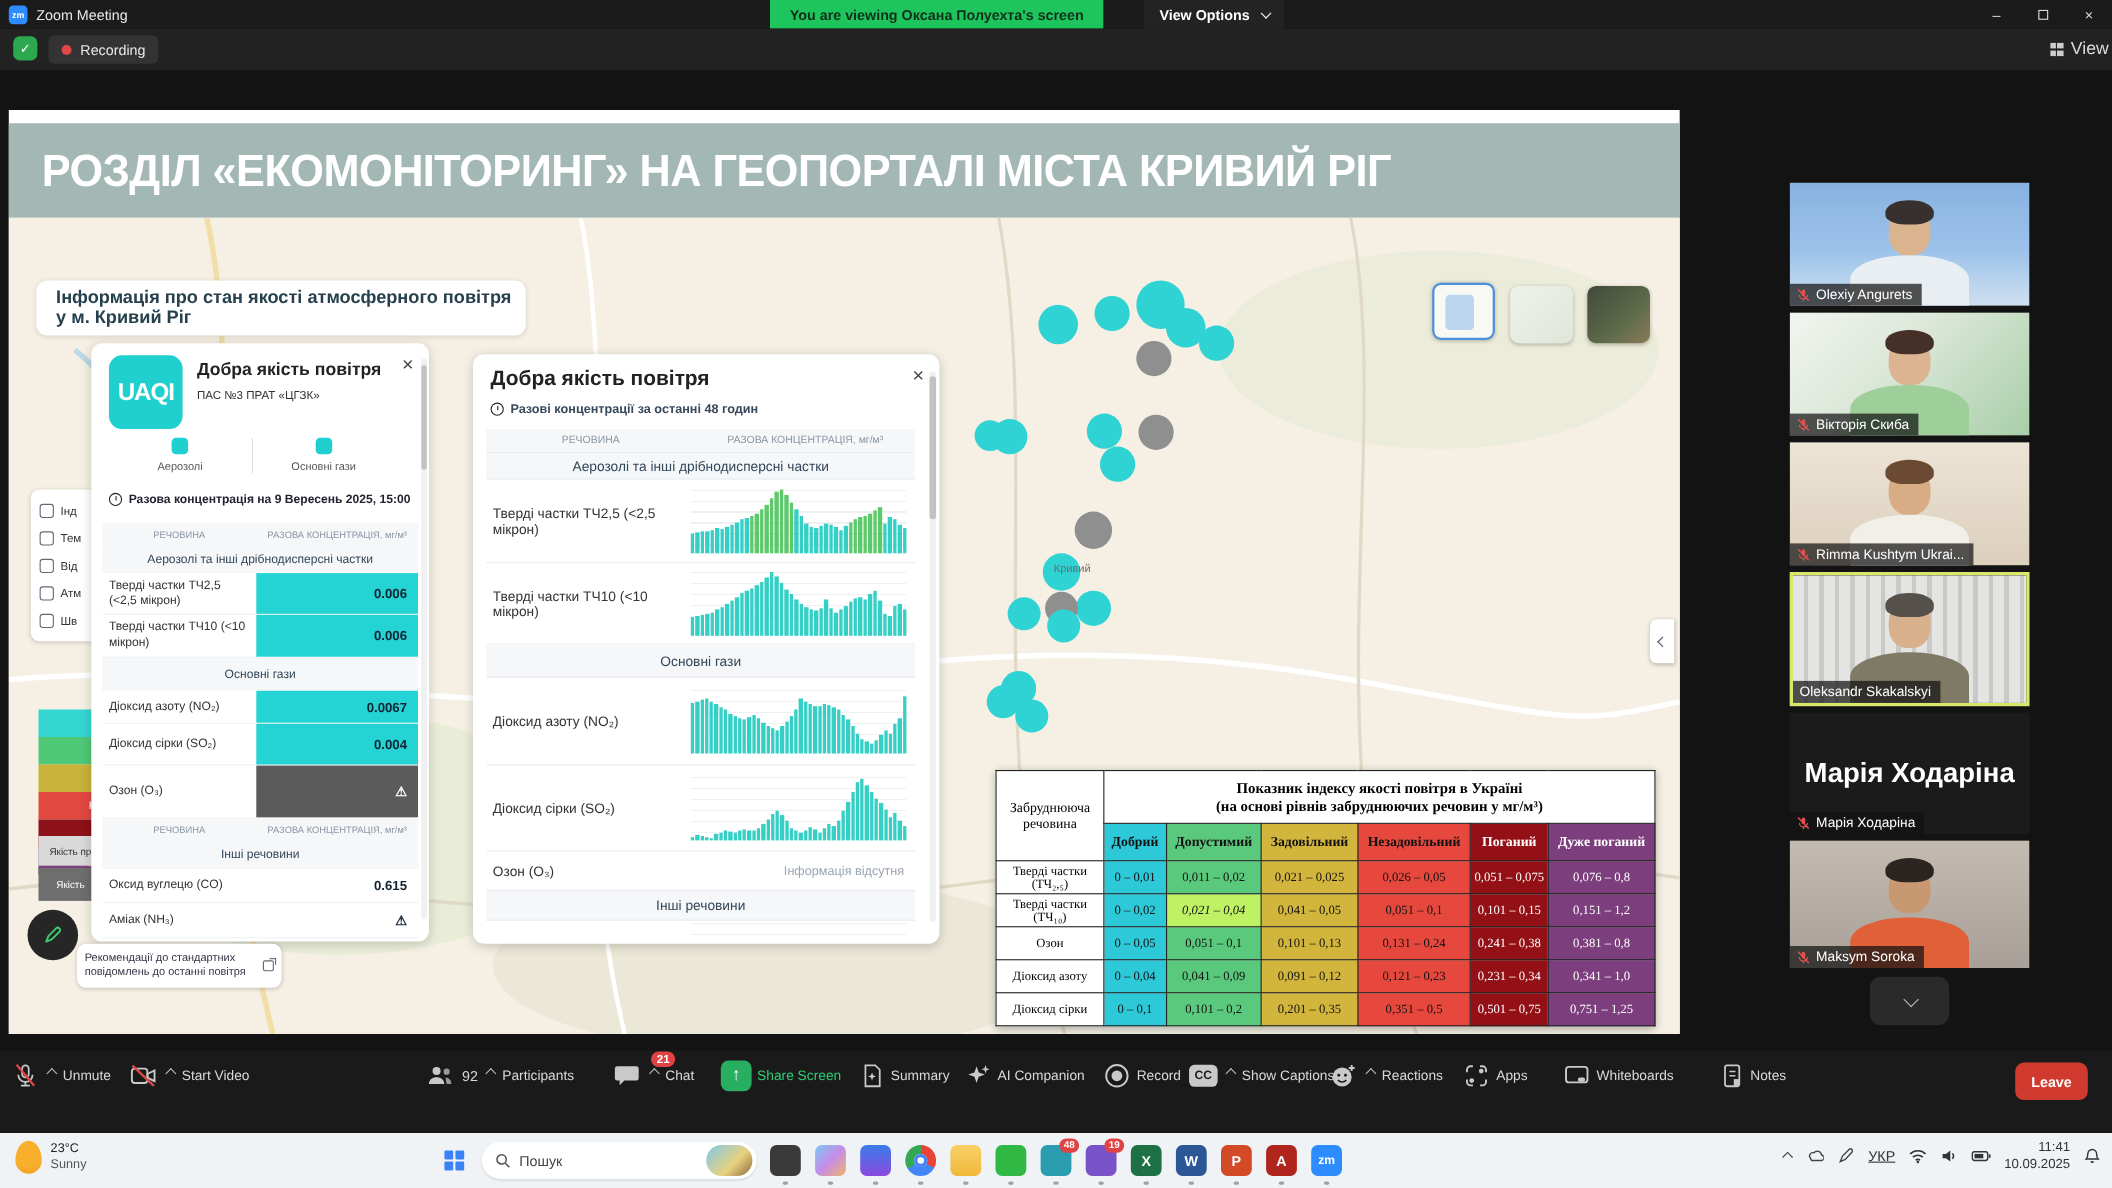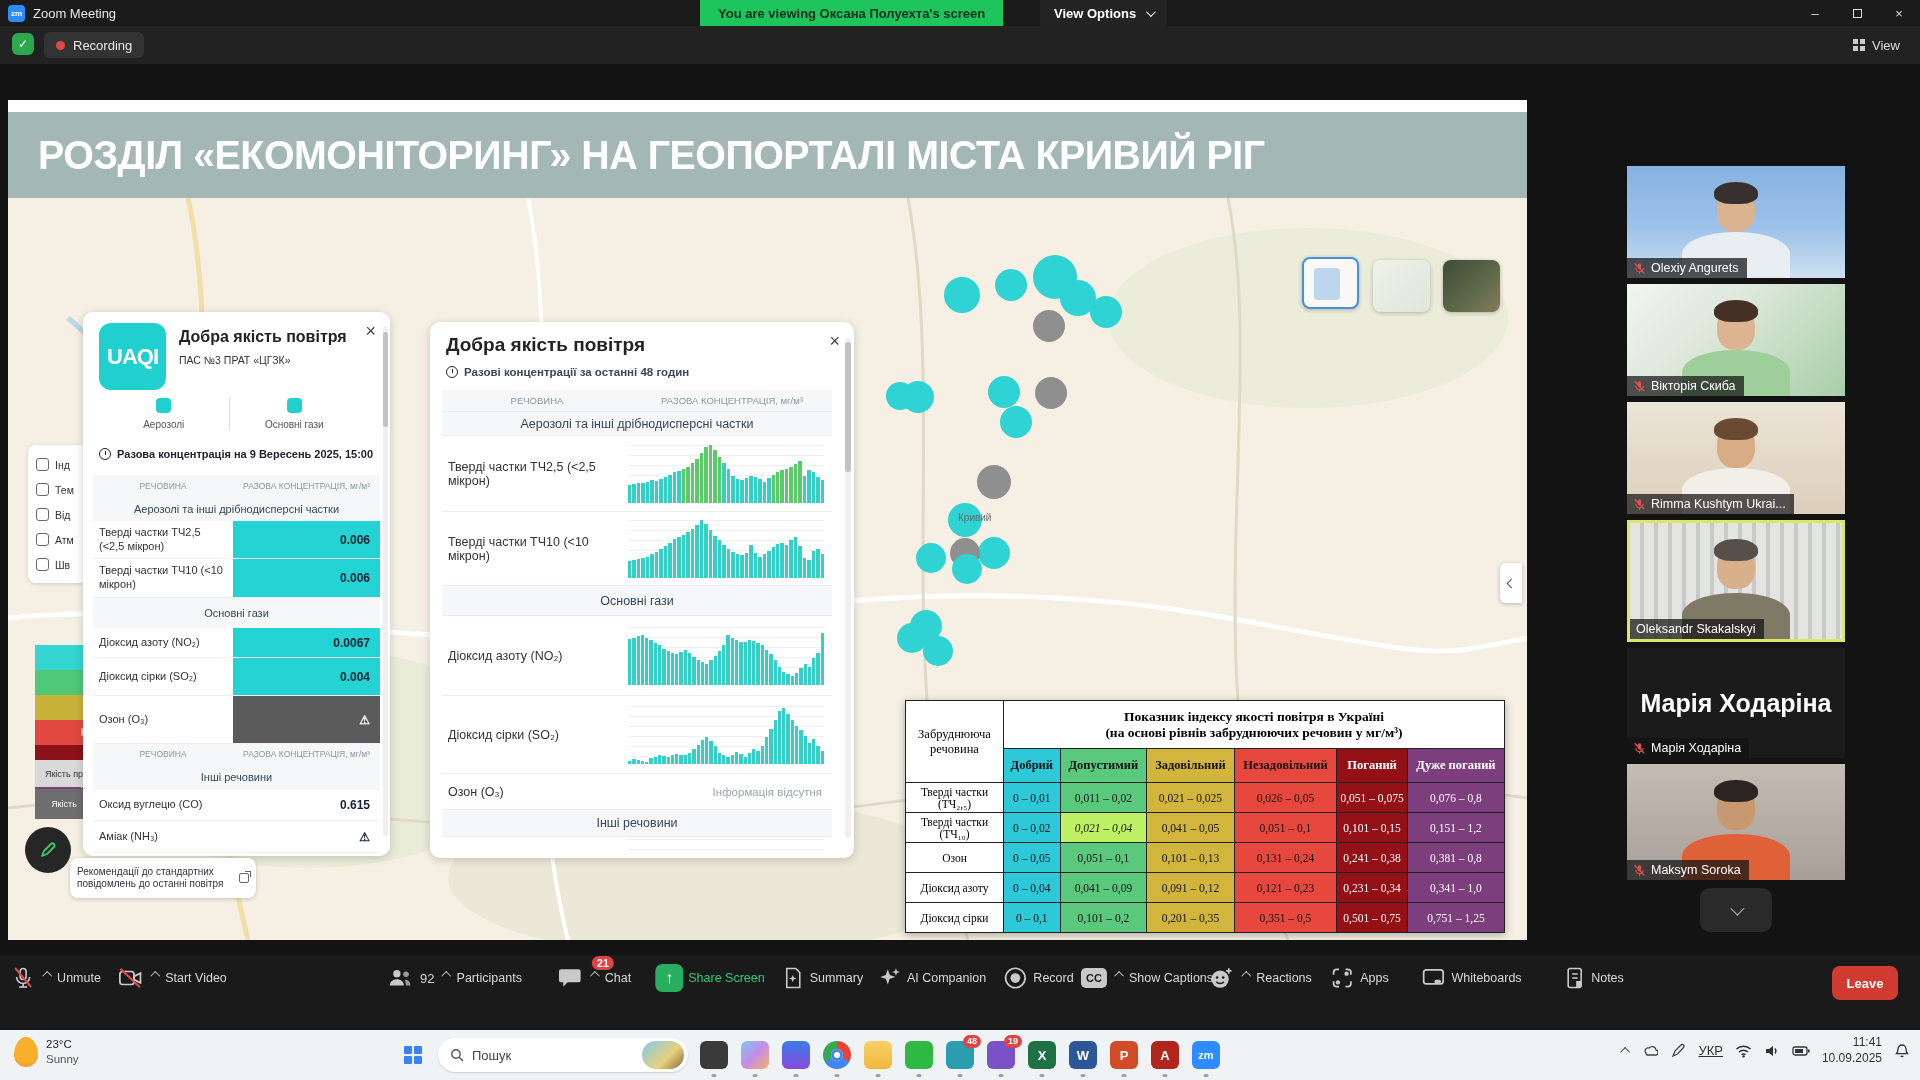--- a/index.html
+++ b/index.html
@@ -24,21 +24,21 @@
   .chev.down { transform:rotate(45deg) translateY(-2px); }
   .chev.up { transform:rotate(-135deg) translateY(-2px); }
 
   
   .meetingbar { position:absolute; left:0; top:26px; width:1920px; height:38px; background:#222; }
   .shield { position:absolute; left:12px; top:7px; width:22px; height:22px; border-radius:6px;
     background:#2ea84e; color:#fff; font-size:12px; display:flex; align-items:center; justify-content:center; }
   .rec-pill { position:absolute; left:44px; top:6px; height:26px; background:#333; border-radius:6px;
     color:#e8e8e8; font-size:13px; display:flex; align-items:center; gap:8px; padding:0 12px; }
   .rec-dot { width:9px; height:9px; border-radius:50%; background:#e04848; }
-  .view-btn { position:absolute; right:20px; top:7px; height:24px; color:#ddd; font-size:13px;
+  .view-btn { position:absolute; right:3px; top:7px; height:24px; color:#ddd; font-size:16px;
     display:flex; align-items:center; gap:7px; }
   .grid-ic { width:12px; height:12px; display:grid; grid-template-columns:1fr 1fr; gap:1.5px; }
   .grid-ic i { background:#ccc; }
 
   
   .slide { position:absolute; left:8px; top:100px; width:1519px; height:840px; background:#fff; }
   .slide-band { position:absolute; left:0; top:12px; width:1519px; height:86px; background:#a3b8b4;
     display:flex; align-items:center; padding-left:30px; }
   .slide-band span { color:#fff; font-size:41px; font-weight:bold; letter-spacing:-.5px; transform:scaleX(.96); transform-origin:left; white-space:nowrap; }
   .map { position:absolute; left:0; top:98px; width:1519px; height:742px; background:#f5f0e3; overflow:hidden; }
@@ -321,20 +321,21 @@
           <div class="band" style="background: rgb(53, 214, 210);"></div>
           <div class="band" style="background: rgb(79, 200, 120);"></div>
           <div class="band" style="background: rgb(201, 178, 58);"></div>
           <div class="band" style="background: rgb(224, 72, 64);">Н</div>
           <div class="band" style="background: rgb(140, 17, 25);"></div>
           <div class="band" style="background: rgb(125, 63, 126);">Д</div>
         </div>
       <div class="layerbox light">Якість пр</div>
       <div class="layerbox dark">Якість</div>
 
+      <div class="info-heading">Інформація про стан якості атмосферного повітря у м. Кривий Ріг</div>
 
       <div class="card uaqi-card">
         <div class="uaqi-logo">UAQI</div>
         <div class="uaqi-title">Добра якість повітря</div>
         <div class="uaqi-station">ПАС №3 ПРАТ «ЦГЗК»</div>
         <div class="card-close">×</div>
         <div class="toggles">
           <div class="toggle">
             <div class="box"></div>
             <div class="lbl">Аерозолі</div>

